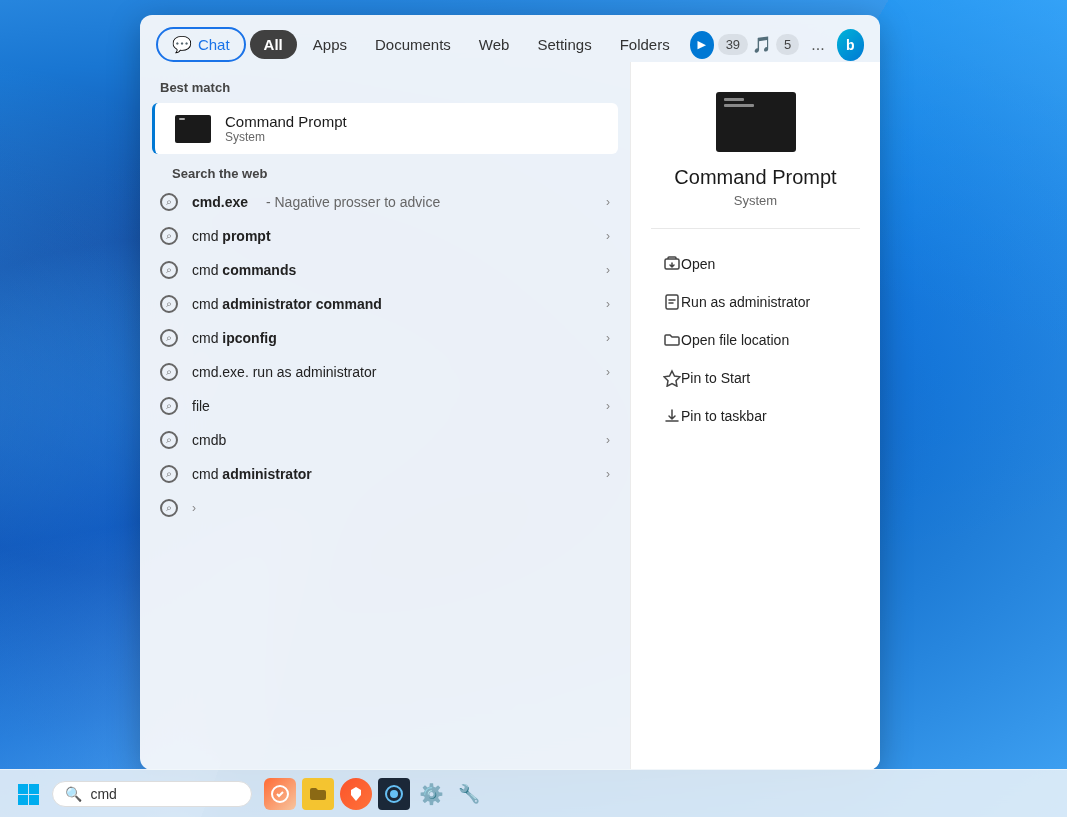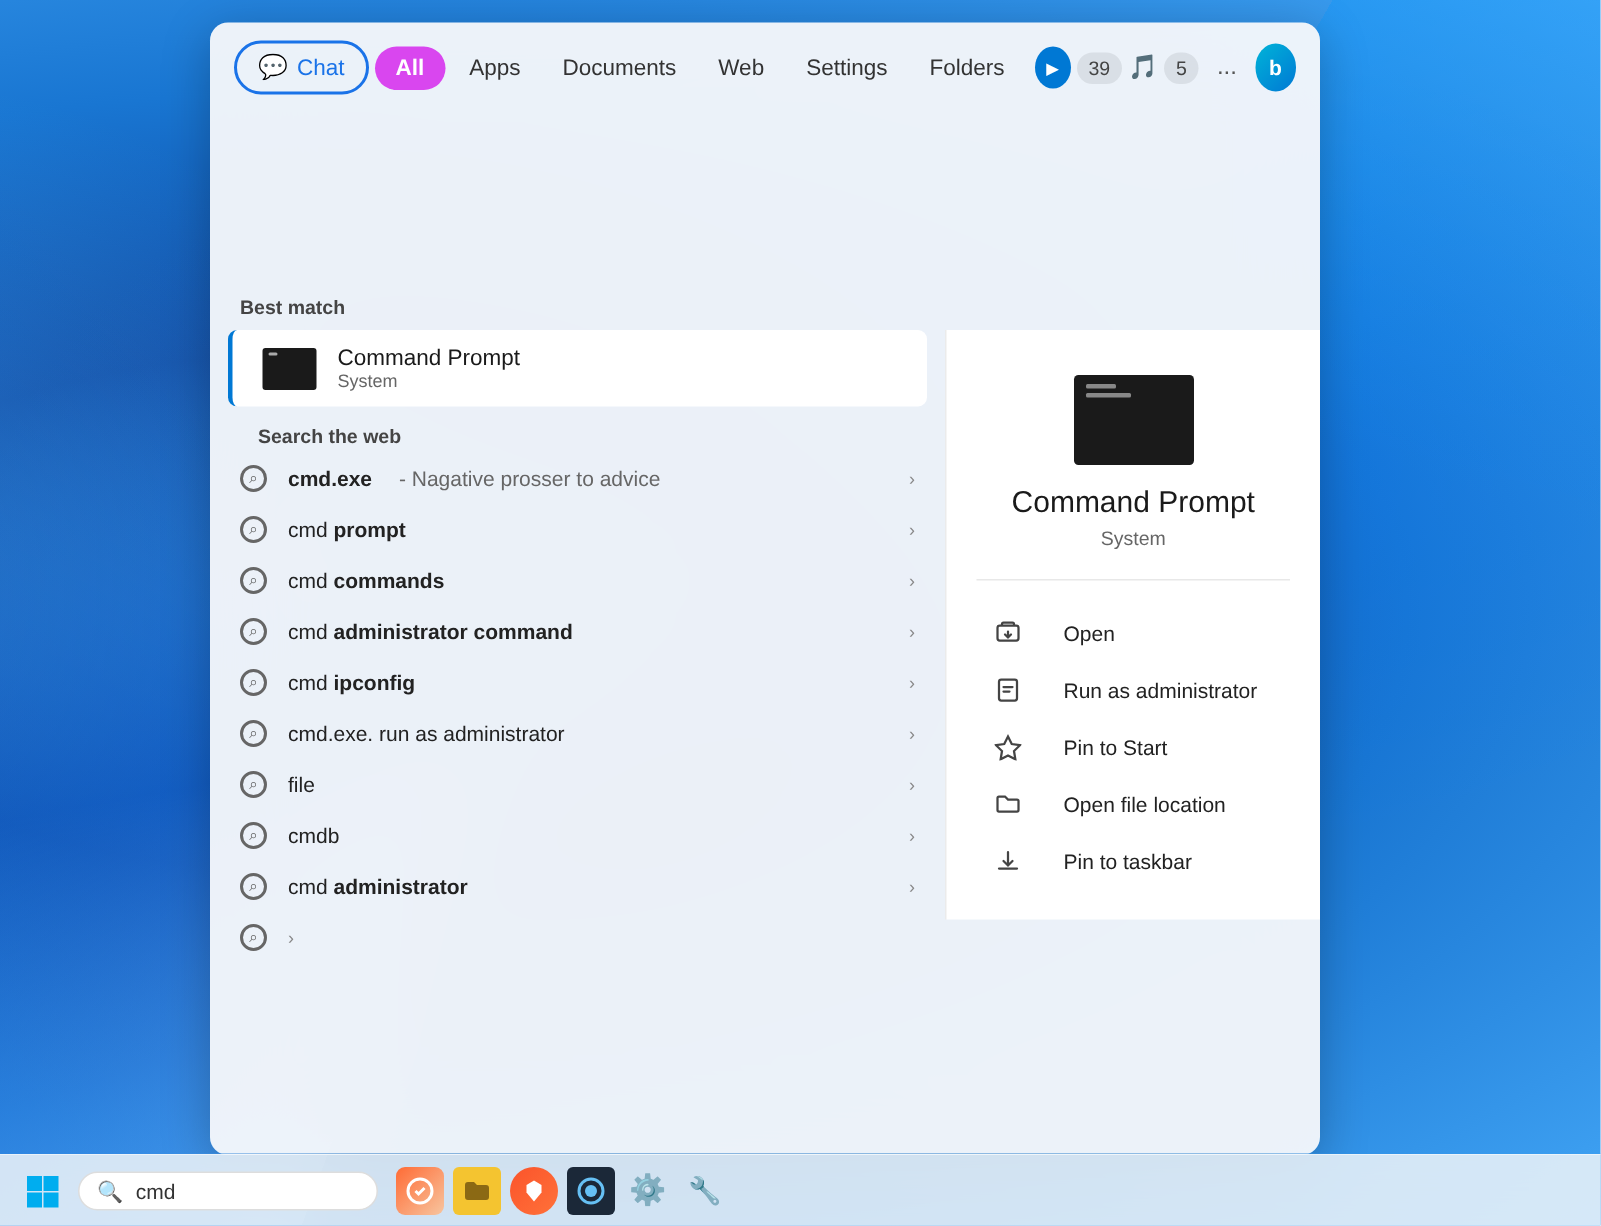--- a/index.html
+++ b/index.html
@@ -133,21 +133,21 @@
       border: 2px solid #1a73e8;
       color: #1a73e8;
       font-size: 15px;
       font-weight: 500;
       cursor: pointer;
       background: transparent;
     }
     .tab-all {
       padding: 6px 14px;
       border-radius: 20px;
-      background: #d946ef;
+      background: #404040;
       color: white;
       font-size: 15px;
       font-weight: 600;
       cursor: pointer;
       border: none;
     }
     .tab-item {
       padding: 6px 12px;
       border-radius: 20px;
       color: #333;
@@ -195,21 +195,20 @@
       font-size: 14px;
       font-weight: bold;
       cursor: pointer;
     }
 
     
     .content-area {
       display: flex;
       flex: 1;
       overflow: hidden;
-      align-items: center;
     }
 
     
     .left-panel {
       width: 490px;
       flex-shrink: 0;
       overflow-y: auto;
       padding: 12px 0;
     }
 
@@ -343,21 +342,21 @@
 
     .action-list {
       width: 100%;
     }
     .action-item {
       display: flex;
       align-items: center;
       padding: 10px 12px;
       cursor: pointer;
       border-radius: 4px;
-      gap: 28px;
+      gap: 0;
     }
     .action-icon {
       width: 18px;
       height: 18px;
       display: flex;
       align-items: center;
       justify-content: center;
       flex-shrink: 0;
     }
     .action-label {
@@ -511,33 +510,33 @@
               <rect x="3" y="2" width="12" height="14" rx="1.5" stroke="#444" stroke-width="1.5" fill="none"></rect>
               <path d="M6 7h6M6 10h4" stroke="#444" stroke-width="1.5" stroke-linecap="round"></path>
             </svg>
           </div>
           <span class="action-label">Run as administrator</span>
         </div>
 
         <div class="action-item">
           <div class="action-icon">
             <svg width="18" height="18" viewBox="0 0 18 18" fill="none">
+              <path d="M2 5a1 1 0 0 1 1-1h4l2 2h6a1 1 0 0 1 1 1v6a1 1 0 0 1-1 1H3a1 1 0 0 1-1-1V5z" stroke="#444" stroke-width="1.5" fill="none"></path>
+            </svg>
+          </div>
+          <span class="action-label">Open file location</span>
+        </div>
+
+        <div class="action-item">
+          <div class="action-icon">
+            <svg width="18" height="18" viewBox="0 0 18 18" fill="none">
               <path d="M9 2l2.5 5 5.5.8-4 3.9.9 5.5L9 14.6l-4.9 2.6.9-5.5-4-3.9 5.5-.8z" stroke="#444" stroke-width="1.5" fill="none"></path>
             </svg>
           </div>
           <span class="action-label">Pin to Start</span>
-        </div>
-
-        <div class="action-item">
-          <div class="action-icon">
-            <svg width="18" height="18" viewBox="0 0 18 18" fill="none">
-              <path d="M2 5a1 1 0 0 1 1-1h4l2 2h6a1 1 0 0 1 1 1v6a1 1 0 0 1-1 1H3a1 1 0 0 1-1-1V5z" stroke="#444" stroke-width="1.5" fill="none"></path>
-            </svg>
-          </div>
-          <span class="action-label">Open file location</span>
         </div>
 
         <div class="action-item">
           <div class="action-icon">
             <svg width="18" height="18" viewBox="0 0 18 18" fill="none">
               <path d="M9 3v9M6 9l3 3 3-3" stroke="#444" stroke-width="1.5" stroke-linecap="round"></path>
               <path d="M3 14h12" stroke="#444" stroke-width="1.5" stroke-linecap="round"></path>
             </svg>
           </div>
           <span class="action-label">Pin to taskbar</span>

